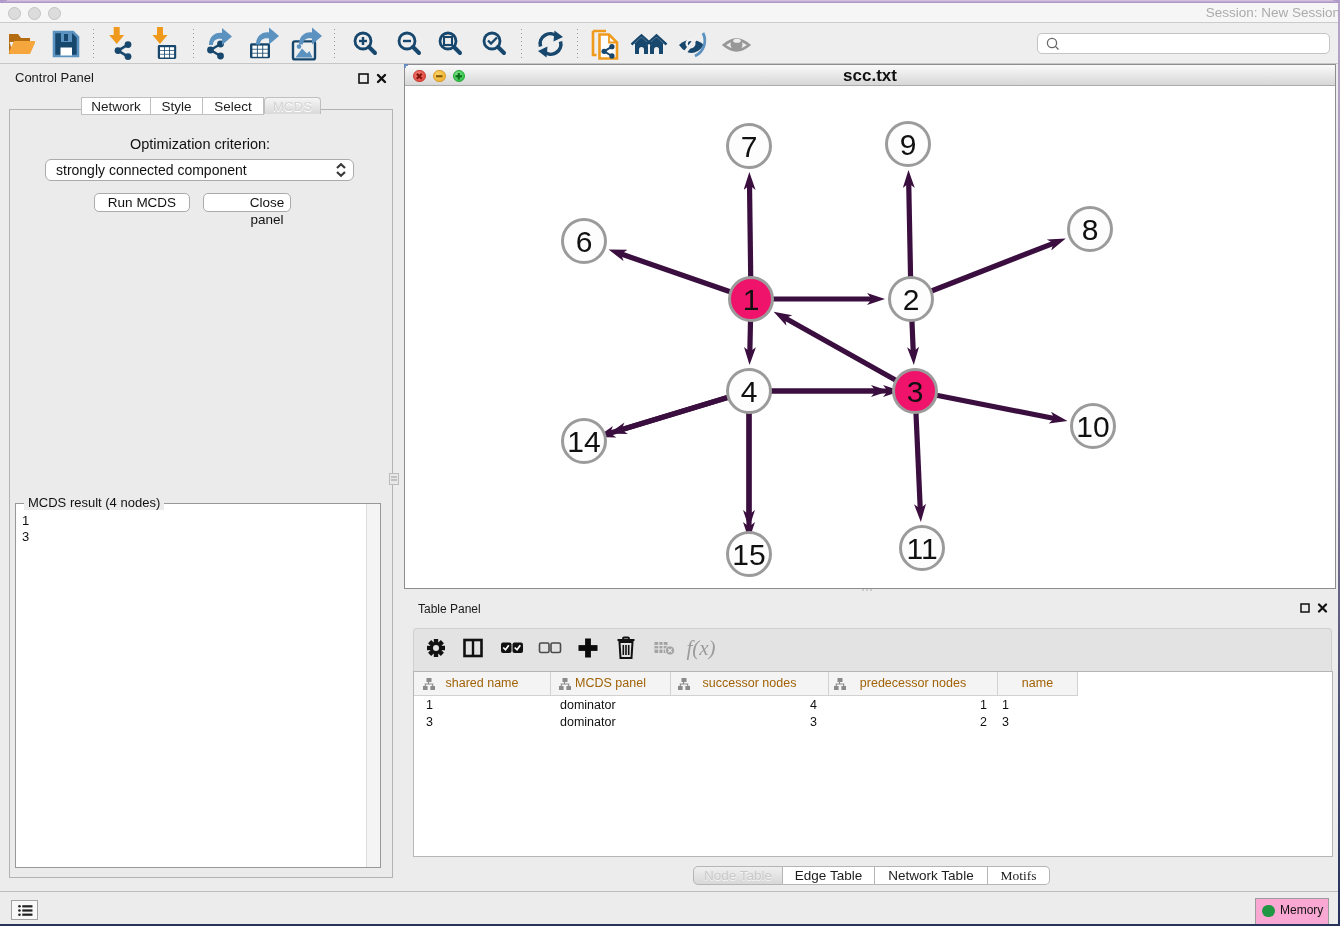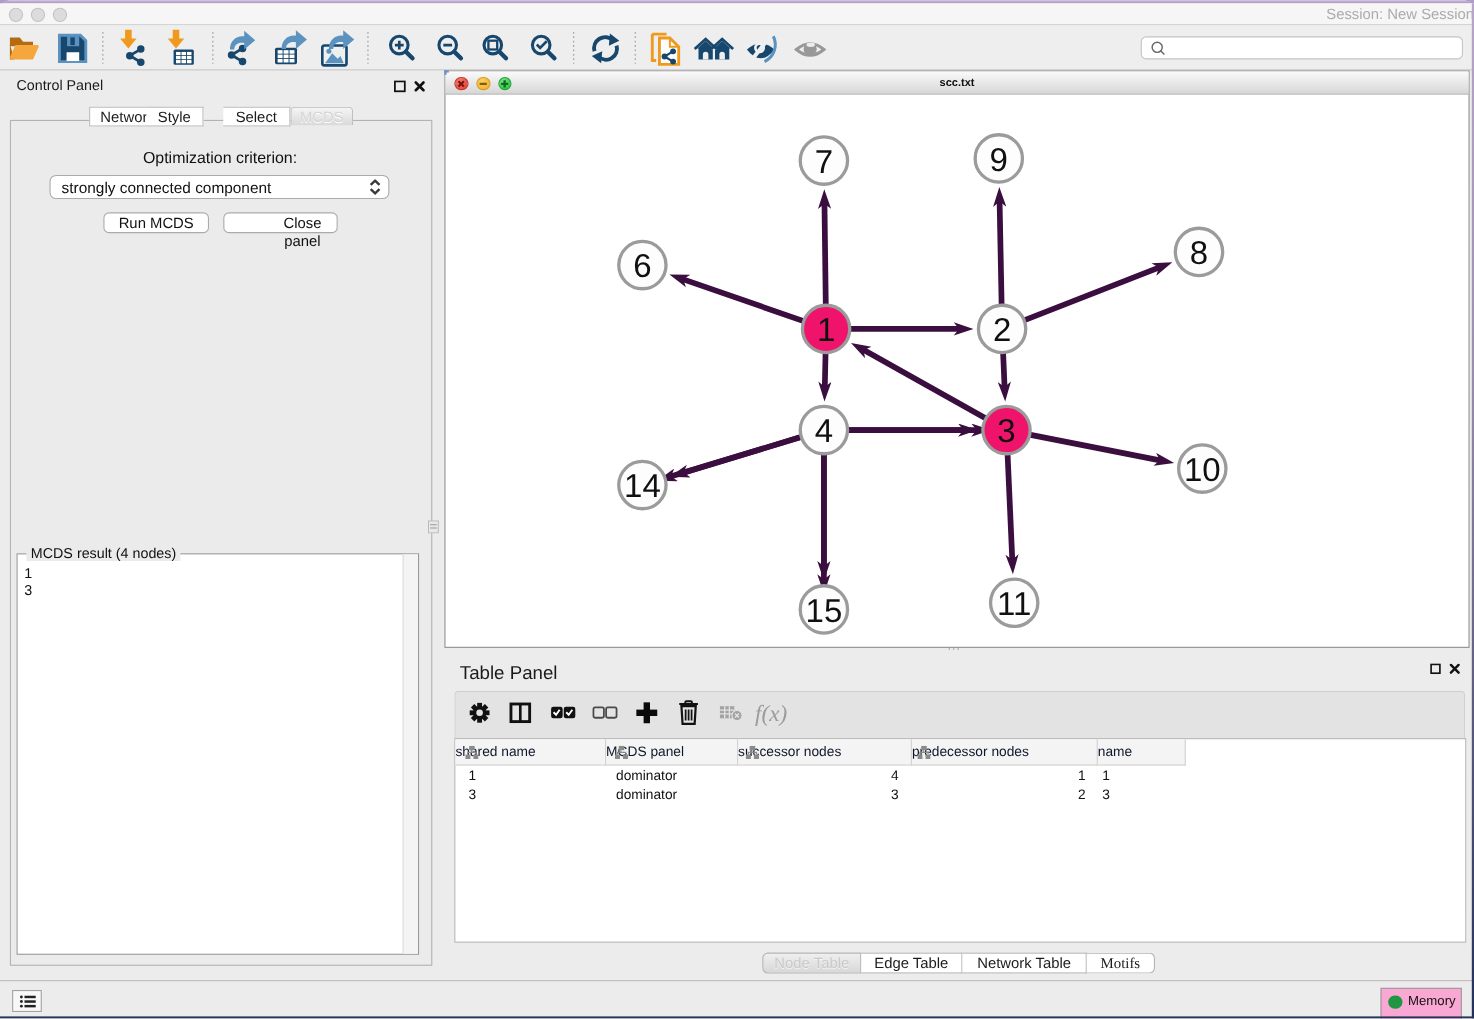--- a/index.html
+++ b/index.html
@@ -32,30 +32,30 @@
 #combo { left:45px; top:159px; width:309px; height:22px; background:#fff; border:1px solid #ababab; border-radius:6px; font-size:14px; color:#111; line-height:20px; padding-left:10px; }
 .btn { position:absolute; top:193px; height:19px; background:#fff; border:1px solid #ababab; border-radius:5px; font-size:13.5px; color:#111; text-align:center; line-height:17px; }
 #fieldset { left:15px; top:503px; width:366px; height:365px; background:#fff; border:1px solid #989898; }
 #fieldset .legend { position:absolute; left:8px; top:-9px; background:#ebebeb; padding:0 4px; font-size:13px; color:#111; }
 #fieldset .sbar { position:absolute; right:0; top:0; width:14px; height:100%; background:#f4f4f4; border-left:1px solid #dcdcdc; }
 #fieldset .txt { position:absolute; left:6px; top:9px; font-size:13px; color:#111; line-height:15.5px; }
 
 
 #netwin { left:404px; top:64px; width:932px; height:525px; border:1px solid #8d8d8d; background:#fff; }
 #nettitle { position:absolute; left:0; top:0; width:100%; height:21px; background:linear-gradient(#fafafa,#d7d7d7); border-bottom:1px solid #ababab; }
-#nettitle .t { width:100%; text-align:center; font-size:10px; font-weight:700; color:#111; line-height:21px; }
+#nettitle .t { width:100%; text-align:center; font-size:17px; font-weight:700; color:#111; line-height:21px; }
 .mtl { position:absolute; top:4.5px; width:12.5px; height:12.5px; border-radius:50%; }
 #bluecorner { position:absolute; left:-1px; top:-1px; width:4px; height:4px; border-left:2px solid #5d87c4; border-top:2px solid #5d87c4; opacity:.85; }
 
 
-#tp-title { left:418px; top:602px; font-size:17px; color:#1a1a1a; }
+#tp-title { left:418px; top:602px; font-size:12px; color:#1a1a1a; }
 #tp-toolbar { left:413px; top:628px; width:919px; height:43px; background:#e3e3e3; border:1px solid #cfcfcf; border-bottom:none; border-radius:4px 4px 0 0; }
 #tp-table { left:413px; top:671px; width:920px; height:186px; background:#fff; border:1px solid #b6b6b6; }
 #tp-header { position:absolute; left:0; top:0; width:664px; height:24px; background:#f4f4f4; border-bottom:1px solid #d2d2d2; }
-.hcell { position:absolute; top:0; height:24px; border-right:1px solid #d2d2d2; font-size:12.5px; color:#0f172a; line-height:23px; }
+.hcell { position:absolute; top:0; height:24px; border-right:1px solid #d2d2d2; font-size:12.5px; color:#a16207; text-align:center; line-height:23px; }
 .hicon { position:absolute; top:6px; }
 .cell { position:absolute; font-size:12.5px; color:#111; }
 
 .btab { position:absolute; top:866px; height:19px; background:#fff; border:1px solid #b5b5b5; font-size:13.5px; color:#1c1c1c; text-align:center; line-height:18px; }
 #btab-node { background:linear-gradient(#efefef,#d8d8d8); color:#c9c9c9; text-shadow:0 1px 0 #f5f5f5; border-radius:5px 0 0 5px; }
 #btab-motifs { border-radius:0 5px 5px 0;font-family:Liberation Serif, serif; }
 
 
 #statusbar { left:0; top:891px; width:1340px; height:35px; background:#ececec; border-top:1px solid #bdbdbd; }
 #listbtn { position:absolute; left:10.5px; top:8px; width:27px; height:19.5px; background:#f8f8f8; border:1px solid #a2a2a2; }
@@ -237,32 +237,32 @@
   </svg>
 </div>
 
 <div class="abs" id="cp-title">Control Panel</div>
 <svg class="abs" style="left:358px;top:73px;" width="34" height="14" viewBox="0 0 34 14">
   <rect x="1" y="1" width="9" height="9" fill="none" stroke="#111" stroke-width="1.6"></rect>
   <path d="M20 2 L27 9 M27 2 L20 9" stroke="#111" stroke-width="2.4" stroke-linecap="round"></path>
 </svg>
 <div class="abs" id="cp-pane"></div>
 <div class="tab" style="left:81px;width:70px;">Network</div>
-<div class="tab" style="left:133px;width:52px;border-left:none;">Style</div>
+<div class="tab" style="left:151px;width:52px;border-left:none;">Style</div>
 <div class="tab" style="left:203px;width:61px;border-left:none;">Select</div>
 <div class="tab" id="tab-mcds" style="left:264px;width:57px;">MCDS</div>
 <div class="abs" id="opt-label">Optimization criterion:</div>
 <div class="abs" id="combo">strongly connected component
   <svg width="12" height="16" style="position:absolute;right:6px;top:3px;" viewBox="0 0 12 16">
     <path d="M2 5 L6 1.2 L10 5" fill="none" stroke="#3a3a3a" stroke-width="2.2"></path>
     <path d="M2 9 L6 12.8 L10 9" fill="none" stroke="#3a3a3a" stroke-width="2.2"></path>
   </svg>
 </div>
 <div class="btn" style="left:94px;width:96px;">Run MCDS</div>
-<div class="btn" style="left:203px;width:104px;padding-left:40px;">Close panel</div>
+<div class="btn" style="left:203px;width:88px;padding-left:40px;">Close panel</div>
 <div class="abs" id="fieldset">
   <div class="legend">MCDS result (4 nodes)</div>
   <div class="sbar"></div>
   <div class="txt">1<br>3</div>
 </div>
 
 <svg class="abs" style="left:389px;top:473px;" width="10" height="12" viewBox="0 0 10 12">
   <rect x="0.5" y="0.5" width="9" height="11" fill="#e8e8e8" stroke="#bbb"></rect>
   <line x1="2" y1="4" x2="8" y2="4" stroke="#999"></line>
   <line x1="2" y1="7" x2="8" y2="7" stroke="#999"></line>

